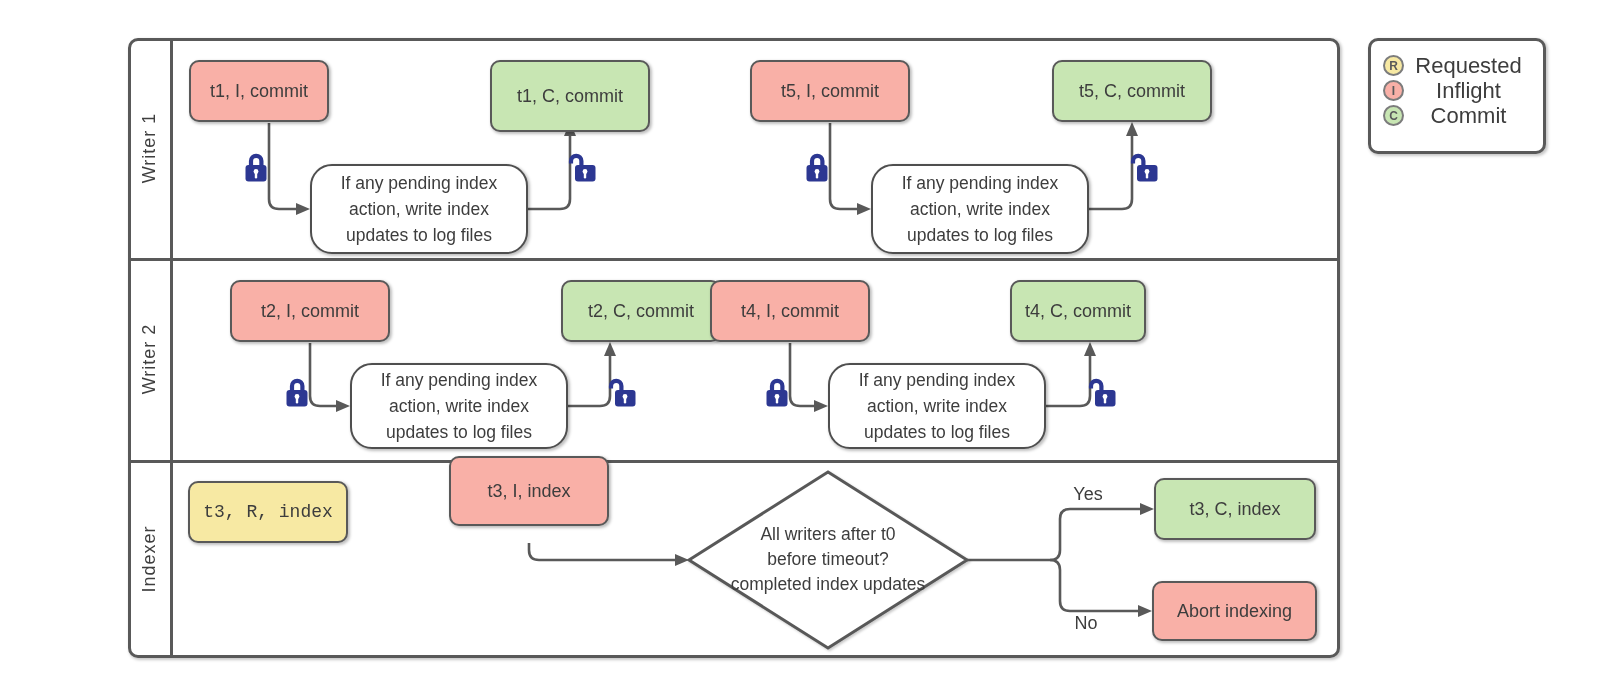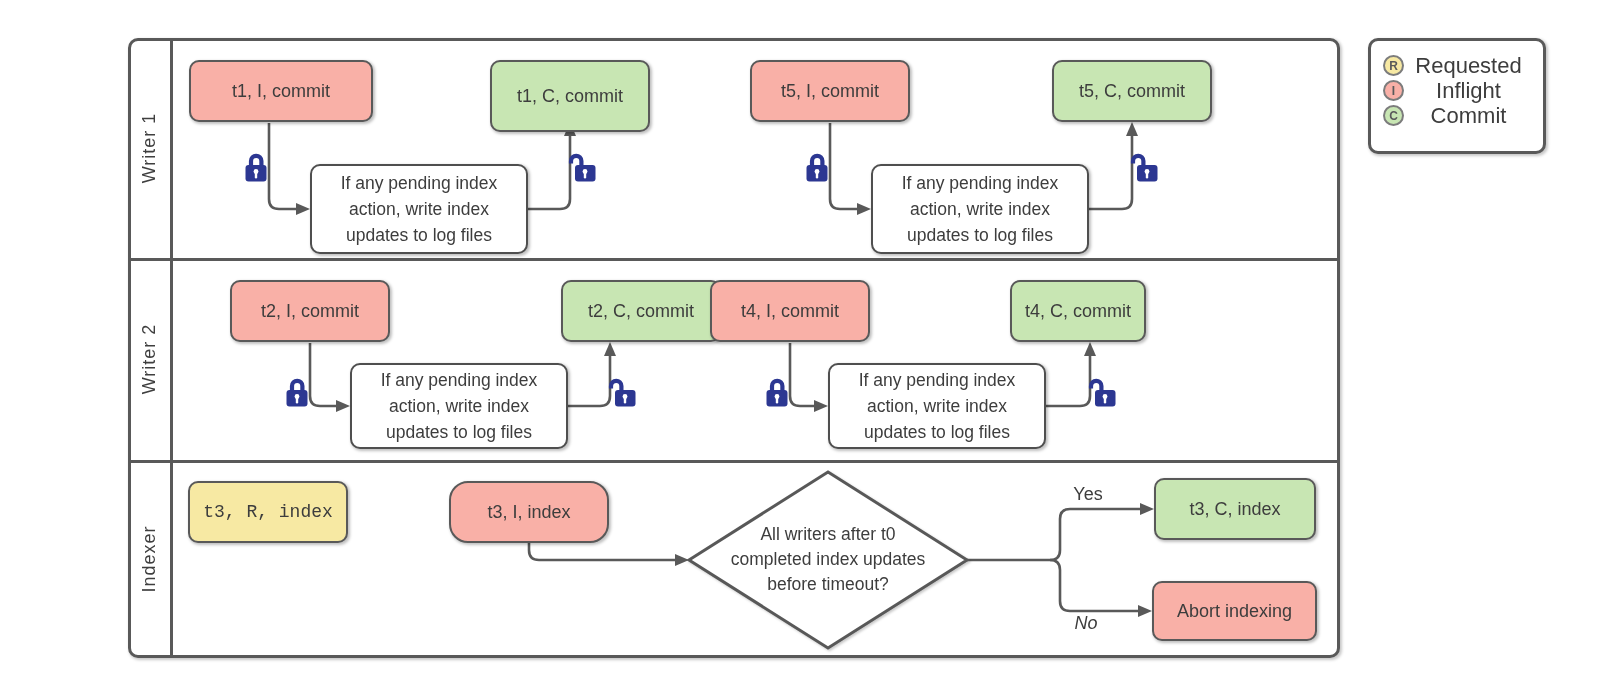--- a/index.html
+++ b/index.html
@@ -22,21 +22,21 @@
   
   .state{
     position:absolute;border:2.5px solid #595959;border-radius:10px;box-sizing:border-box;
     display:flex;align-items:center;justify-content:center;font-size:18px;color:#3d3d3d;
     box-shadow:1.5px 1.5px 3px rgba(0,0,0,.25);z-index:3;background:#fff;
   }
   .pink{background:#f9b0a7;}
   .green{background:#c8e6b3;}
   .yellow{background:#f7e9a3;font-family:Liberation Mono, monospace;}
   .process{
-    position:absolute;background:#fff;border:2.5px solid #4f4f4f;border-radius:10px;box-sizing:border-box;
+    position:absolute;background:#fff;border:2.5px solid #4f4f4f;border-radius:22px;box-sizing:border-box;
     display:flex;flex-direction:column;align-items:center;justify-content:center;
     font-size:17.5px;line-height:26px;color:#3d3d3d;text-align:center;
     box-shadow:1.5px 1.5px 3px rgba(0,0,0,.25);z-index:3;
   }
   .wires{position:absolute;left:0;top:0;z-index:2;}
   .lock{position:absolute;z-index:5;}
   .decision-text{
     position:absolute;left:698px;top:522px;width:260px;text-align:center;
     font-size:17.5px;line-height:25px;z-index:4;color:#3d3d3d;
   }
@@ -86,21 +86,21 @@
       <path d="M790 343 V396 Q790 406 800 406 H815" marker-end="url(#ah)"></path>
       <path d="M1046 406 H1080 Q1090 406 1090 396 V355" marker-end="url(#ah)"></path>
       <path d="M529 543 V550 Q529 560 539 560 H676" marker-end="url(#ah)"></path>
       <path d="M967 560 H1050"></path>
       <path d="M1050 560 Q1060 560 1060 550 V519 Q1060 509 1070 509 H1141" marker-end="url(#ah)"></path>
       <path d="M1050 560 Q1060 560 1060 570 V601 Q1060 611 1070 611 H1139" marker-end="url(#ah)"></path>
     </g>
     <polygon points="689,560 828,472 967,560 828,648" fill="#ffffff" stroke="#595959" stroke-width="3" filter="url(#ds)"></polygon>
   </svg>
 
-  <div class="state pink" style="left:189px;top:60px;width:184px;height:62px;">t1, I, commit</div>
+  <div class="state pink" style="left:189px;top:60px;width:140px;height:62px;">t1, I, commit</div>
   <div class="state green" style="left:490px;top:60px;width:160px;height:72px;">t1, C, commit</div>
   <div class="state pink" style="left:750px;top:60px;width:160px;height:62px;">t5, I, commit</div>
   <div class="state green" style="left:1052px;top:60px;width:160px;height:62px;">t5, C, commit</div>
   <div class="process" style="left:310px;top:164px;width:218px;height:90px;">
     <div>If any pending index</div>
     <div>action, write index</div>
     <div>updates to log files</div>
   </div>
   <div class="process" style="left:871px;top:164px;width:218px;height:90px;">
     <div>If any pending index</div>
@@ -117,31 +117,31 @@
     <div>action, write index</div>
     <div>updates to log files</div>
   </div>
   <div class="process" style="left:828px;top:363px;width:218px;height:86px;">
     <div>If any pending index</div>
     <div>action, write index</div>
     <div>updates to log files</div>
   </div>
 
   <div class="state yellow" style="left:188px;top:481px;width:160px;height:62px;">t3, R, index</div>
-  <div class="state pink" style="left:449px;top:481px;width:160px;height:62px;border-radius:19px;">t3, I, index</div>
+  <div class="state pink" style="left:449px;top:456px;width:160px;height:70px;">t3, I, index</div>
   <div class="state green" style="left:1154px;top:478px;width:162px;height:62px;">t3, C, index</div>
   <div class="state pink" style="left:1152px;top:581px;width:165px;height:60px;">Abort indexing</div>
 
   <div class="decision-text">
     <div>All writers after t0</div>
+    <div>before timeout?</div>
     <div>completed index updates</div>
-    <div>before timeout?</div>
   </div>
   <div class="branch-label" style="left:1066px;top:484px;">Yes</div>
-  <div class="branch-label" style="left:1064px;top:613px;font-style:italic;">No</div>
+  <div class="branch-label" style="left:1064px;top:613px;">No</div>
 
   <span class="lock" style="left:243px;top:151px;">
     <svg width="26" height="32" viewBox="0 0 26 32">
         <path d="M8 15 V10 a5.2 5.2 0 0 1 10.4 0 V15" fill="none" stroke="#2c3792" stroke-width="4.2"></path>
         <rect x="2.5" y="14" width="21" height="16.5" rx="3" fill="#2c3792"></rect>
         <circle cx="13" cy="20.5" r="2.4" fill="#fff"></circle>
         <rect x="11.8" y="21" width="2.4" height="6.5" rx="1.2" fill="#fff"></rect>
       </svg>
   </span>
   <span class="lock" style="left:804px;top:151px;">

